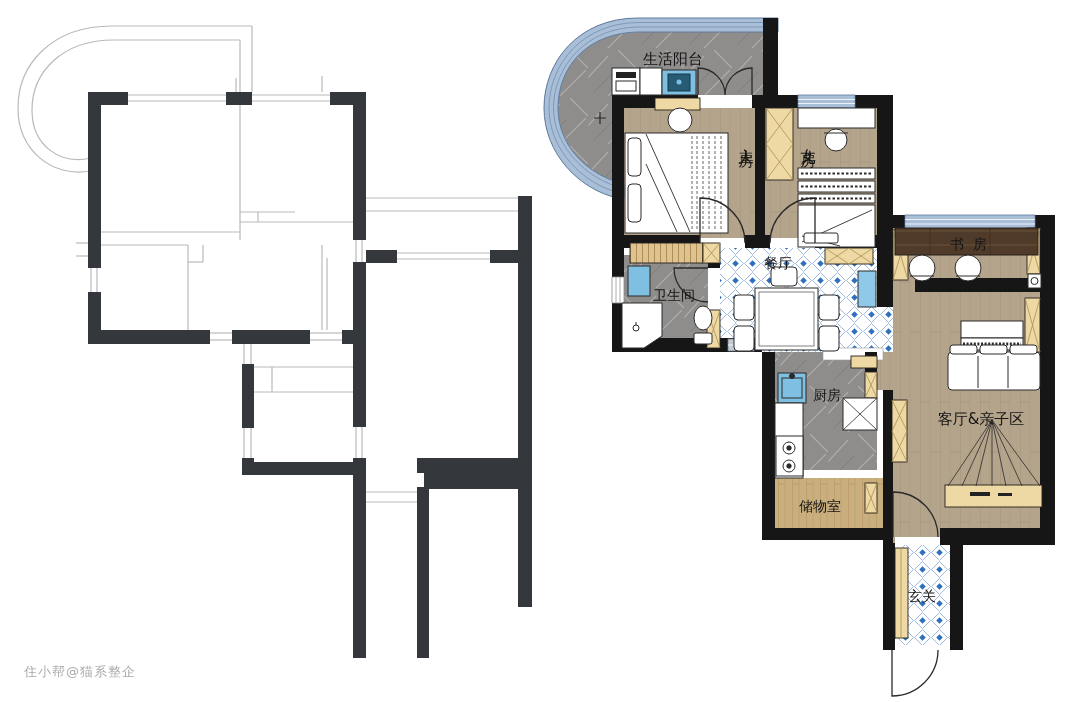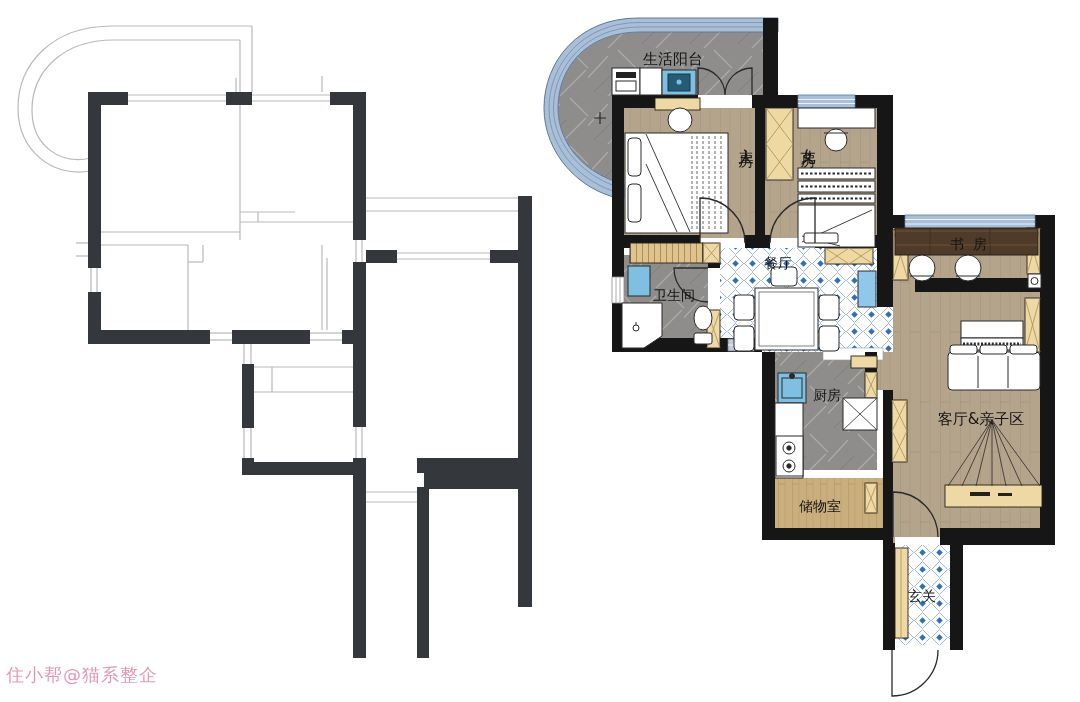--- a/index.html
+++ b/index.html
@@ -3,22 +3,22 @@
 <meta charset="utf-8">
 <style>
   html,body{margin:0;padding:0;background:#ffffff;}
   .stage{position:relative;width:1080px;height:702px;background:#ffffff;overflow:hidden;
          font-family:"DejaVu Sans","Liberation Sans",sans-serif;}
   .plan{position:absolute;top:0;}
   .lbl{font-family:"DejaVu Sans","Liberation Sans",sans-serif;font-size:14px;font-weight:500;fill:#141414;}
   .lbl-lg{font-size:15px;}
   .vtext{writing-mode:vertical-rl;text-orientation:upright;letter-spacing:2px;}
   .spaced{letter-spacing:9px;}
-  .watermark{position:absolute;left:6px;top:663px;font-size:18px;letter-spacing:1px;
-             color:#be185d;opacity:0.45;}
+  .watermark{position:absolute;left:24px;top:663px;font-size:13px;letter-spacing:1px;
+             color:#404040;opacity:0.45;}
 </style>
 </head>
 <body>
 
 <div class="stage">
 
 <svg class="plan" style="left:0;" width="540" height="702" viewBox="0 0 540 702">
 
   <g stroke="#b9b9b9" stroke-width="1.2" fill="none">
 

